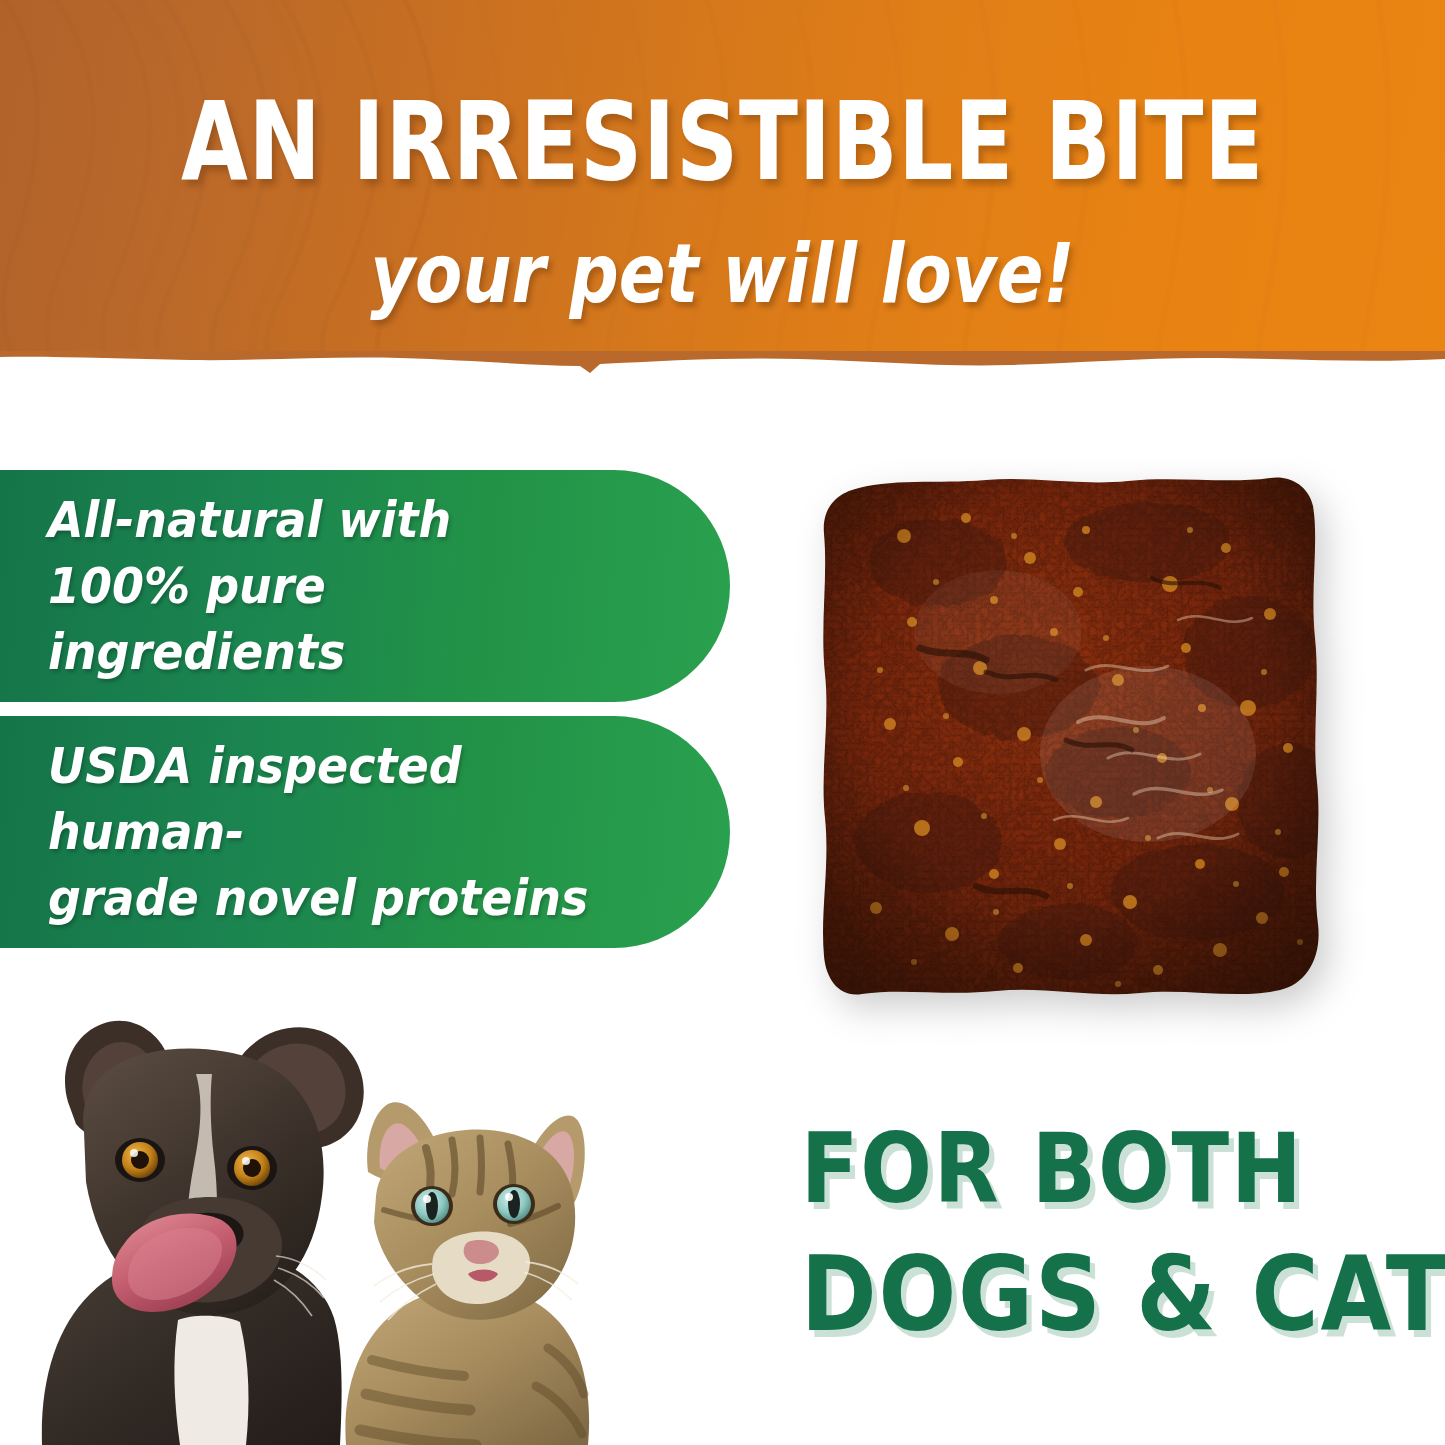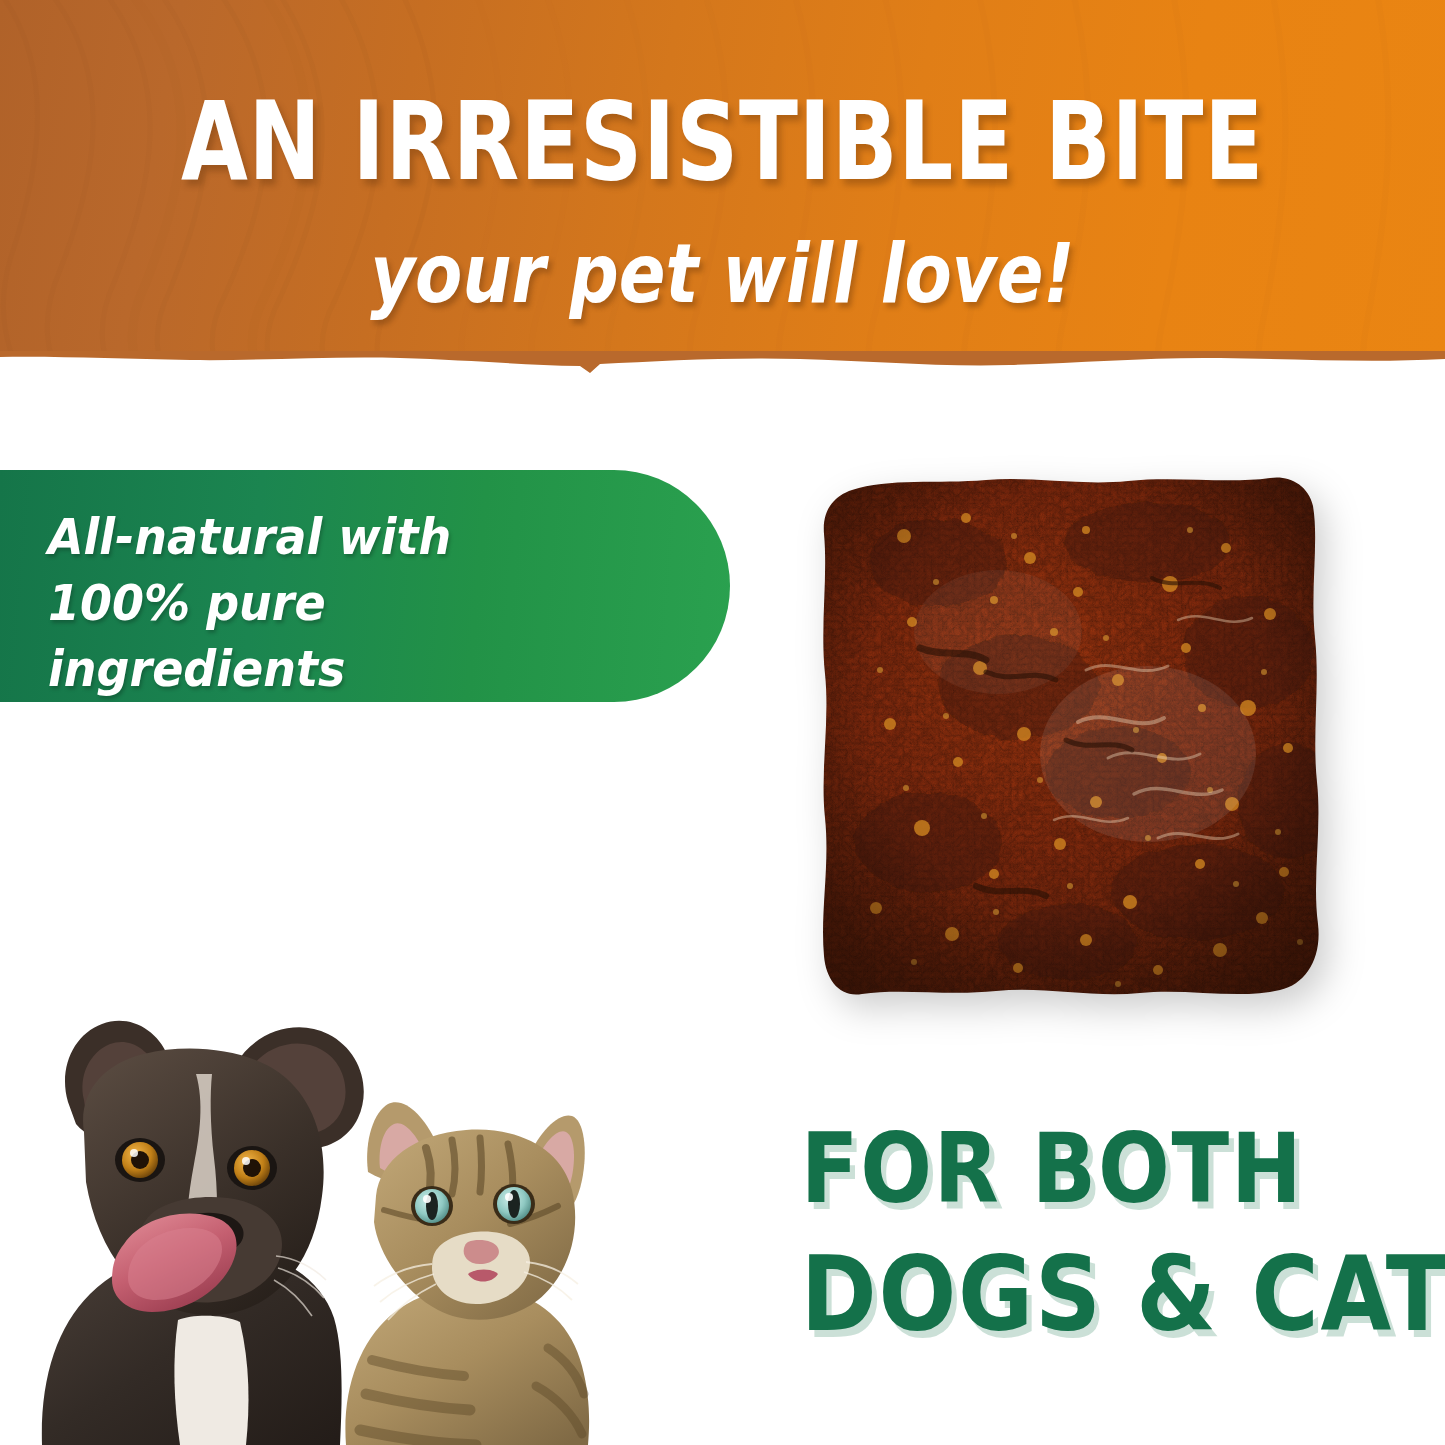--- a/index.html
+++ b/index.html
@@ -100,21 +100,21 @@
     left: 0;
     width: 730px;
     border-radius: 0 125px 125px 0;
     background: linear-gradient(95deg, #157549 0%, #1b8550 35%, #229247 65%, #2aa14f 100%);
     display: flex;
     align-items: center;
     box-sizing: border-box;
     padding-left: 48px;
     padding-right: 60px;
   }
-  .badge-1 { top: 470px; height: 232px; align-items: flex-end; }
+  .badge-1 { top: 470px; height: 232px; }
   .badge-2 { top: 716px; height: 232px; }
   .badge-text {
     font-family: "DejaVu Sans", sans-serif;
     font-weight: bold;
     font-style: italic;
     font-size: 50px;
     line-height: 1.32;
     color: #ffffff;
     transform: scaleX(0.92);
     transform-origin: left center;
@@ -211,20 +211,24 @@
 
     <div class="headline">AN IRRESISTIBLE BITE</div>
     <div class="subheadline">your pet will love!</div>
   </div>
 
   <div class="badge badge-1">
     <div class="badge-text">All-natural with
 100% pure ingredients</div>
   </div>
 
+  <div class="badge badge-2">
+    <div class="badge-text">USDA inspected human-
+grade novel proteins</div>
+  </div>
 
   <div class="jerky-wrap">
     <svg viewBox="0 0 524 530" width="524" height="530">
       <defs>
         <clipPath id="jerkyClip">
           <path d="M34,18 C70,6 120,12 168,8 C215,4 262,14 310,9
                    C358,4 410,12 452,6 C470,3 490,12 495,34
                    C501,70 492,118 497,166 C502,214 494,262 499,310
                    C504,358 494,406 500,452 C504,486 488,512 462,518
                    C420,528 370,516 322,521 C274,526 226,514 178,519

